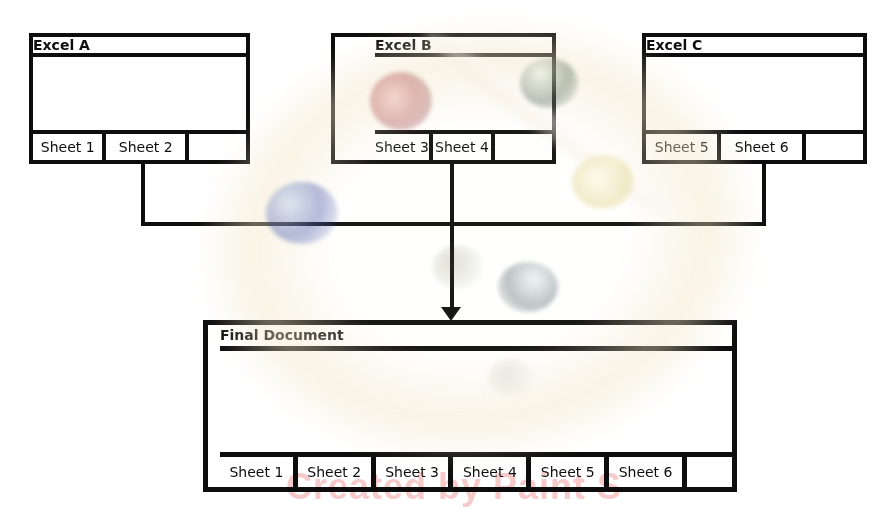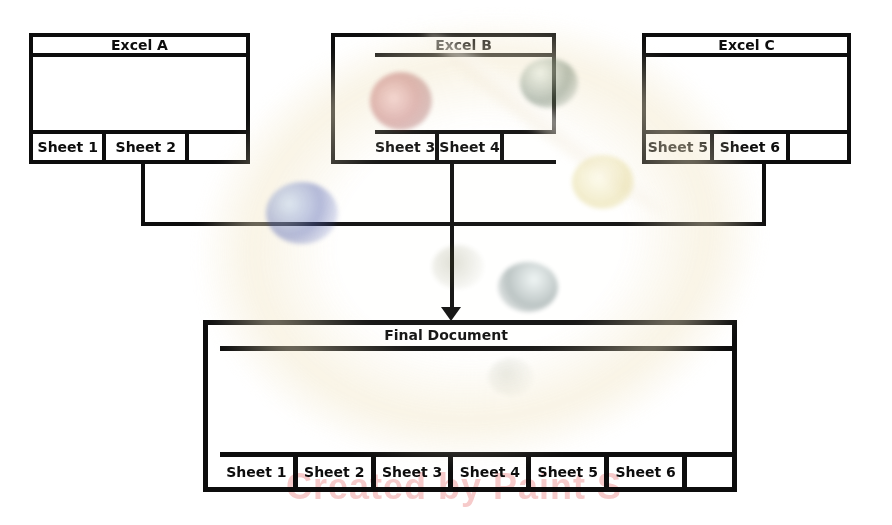--- a/index.html
+++ b/index.html
@@ -12,40 +12,40 @@
     color:#0d0d0d;
   }
 
   
   .win {
     position:absolute; box-sizing:border-box;
     border:4px solid #0d0d0d; background:#ffffff;
     display:flex; flex-direction:column; z-index:1;
   }
   .win .title {
-    height:16px; line-height:16px; text-align:center;
+    height:16px; line-height:16px; 
     font-weight:bold; font-size:14px;
     border-bottom:4px solid #0d0d0d; background:#ffffff;
     white-space:nowrap;
   }
   .win .body { flex:1; background:#ffffff; }
   .win .tabs {
     height:26px; background:#0d0d0d; display:flex; gap:4px;
     border-top:4px solid #0d0d0d;
   }
   .win .tab {
     background:#ffffff; display:flex; align-items:center; justify-content:center;
-    font-weight:bold; font-size:14px; white-space:nowrap; flex:1;text-align:center;
+    font-weight:normal; font-size:14px; white-space:nowrap; flex:1;text-align:center;
   }
   .win .tab.t2 { flex:1.13; }
   .win .tab.empty { flex:0 0 57px; }
 
   #excel-a { left:29px;  top:33px; width:221px; height:131px; }
   #excel-b { left:331px; top:33px; width:225px; height:131px;padding-left:40px; }
-  #excel-c { left:642px; top:33px; width:209px; height:131px; }
+  #excel-c { left:642px; top:33px; width:225px; height:131px; }
 
   
   #final-doc { left:203px; top:320px; width:534px; height:172px; border-width:5px;padding-left:12px; }
   #final-doc .title { height:21px; line-height:21px; border-bottom-width:5px; padding-right:60px; }
   #final-doc .tabs { height:30px; gap:5px; border-top-width:5px; }
   #final-doc .tab.empty { flex:0 0 45px; }
 
   
   .line { position:absolute; background:#0d0d0d; z-index:1; }
   #stub-a   { left:141px; top:160px; width:4px;   height:66px; }

